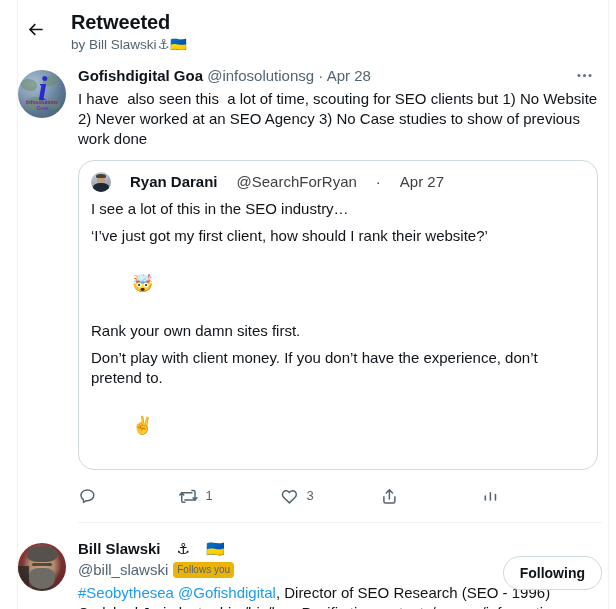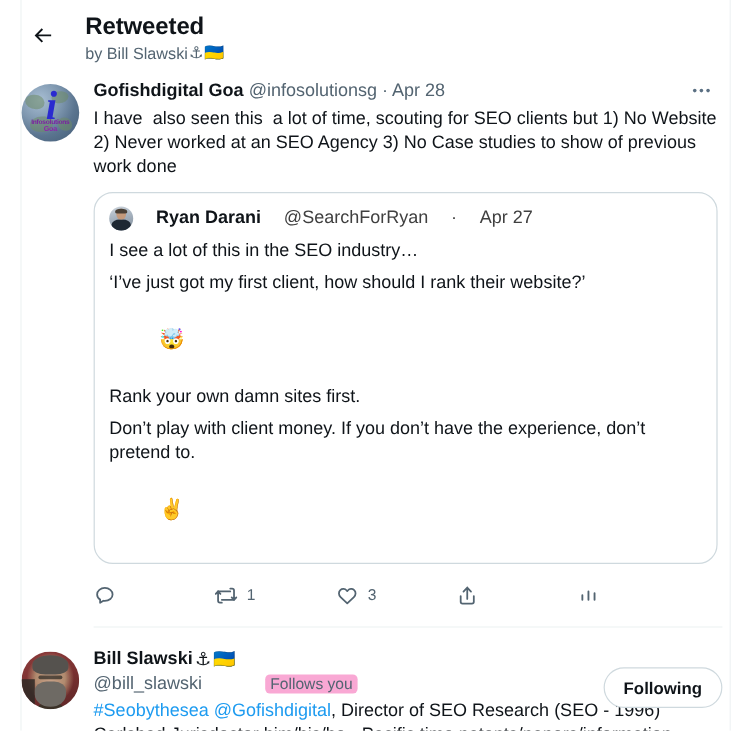--- a/index.html
+++ b/index.html
@@ -331,42 +331,41 @@
     margin-left: 12px;
     min-width: 0;
   }
   .profile-name {
     font-size: 15px;
     font-weight: bold;
     color: #0f1419;
     line-height: 20px;
     display: flex;
     align-items: center;
-    gap: 2px;
+    gap: 16px;
     white-space: nowrap;
   }
   .profile-handle-row {
     display: flex;
     align-items: center;
     gap: 5px;
     line-height: 20px;
     margin-top: 1px;
   }
   .profile-handle {
     font-size: 15px;
     color: #536471;
   }
   .follows-you {
-    font-size: 13px;
+    font-size: 10px;
     color: #536471;
-    background: #f9a8d4;
+    background: #eab308;
     border-radius: 4px;
     padding: 1px 4px 2px 4px;
     line-height: 13px;
-    margin-left: 48px;
   }
   .profile-bio {
     font-size: 15px;
     line-height: 20px;
     color: #0f1419;
     margin-top: 3px;
     word-wrap: break-word;
   }
   .link { color: #1d9bf0; cursor: pointer; }
 

